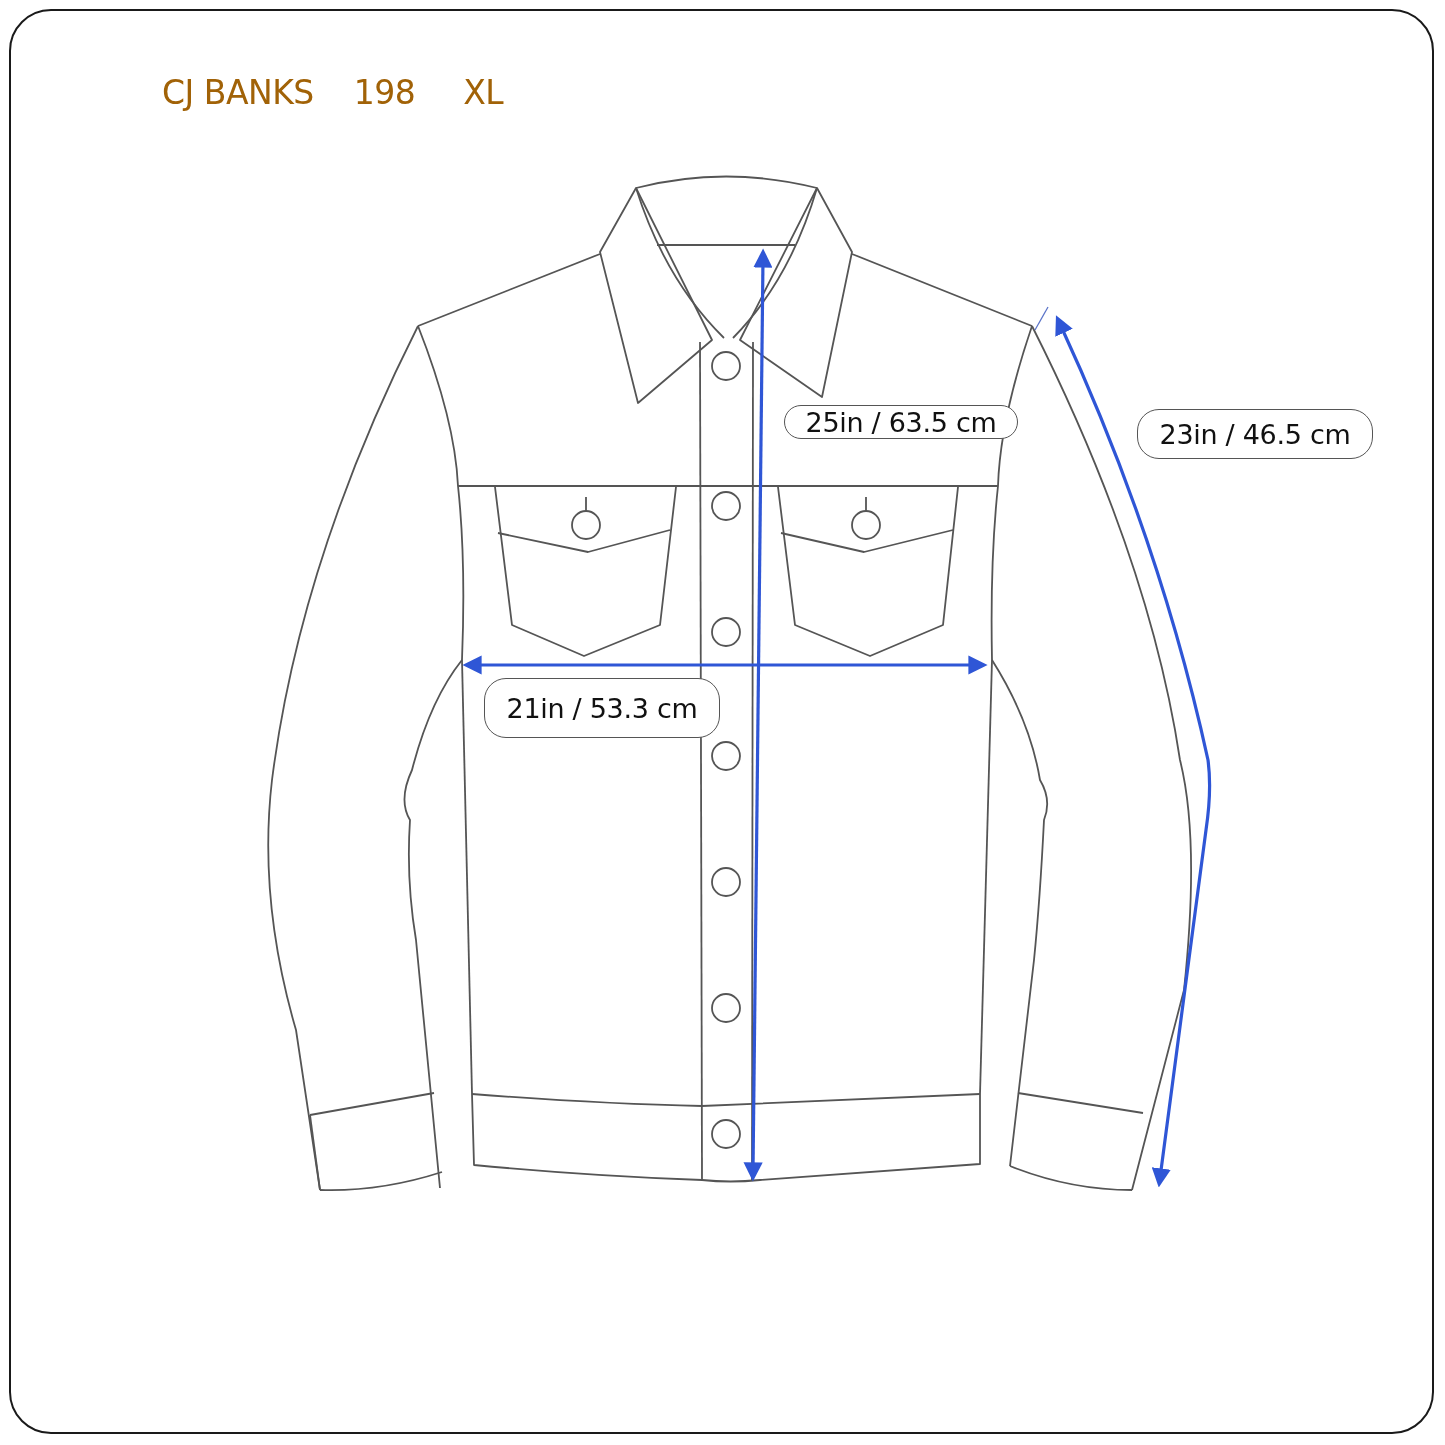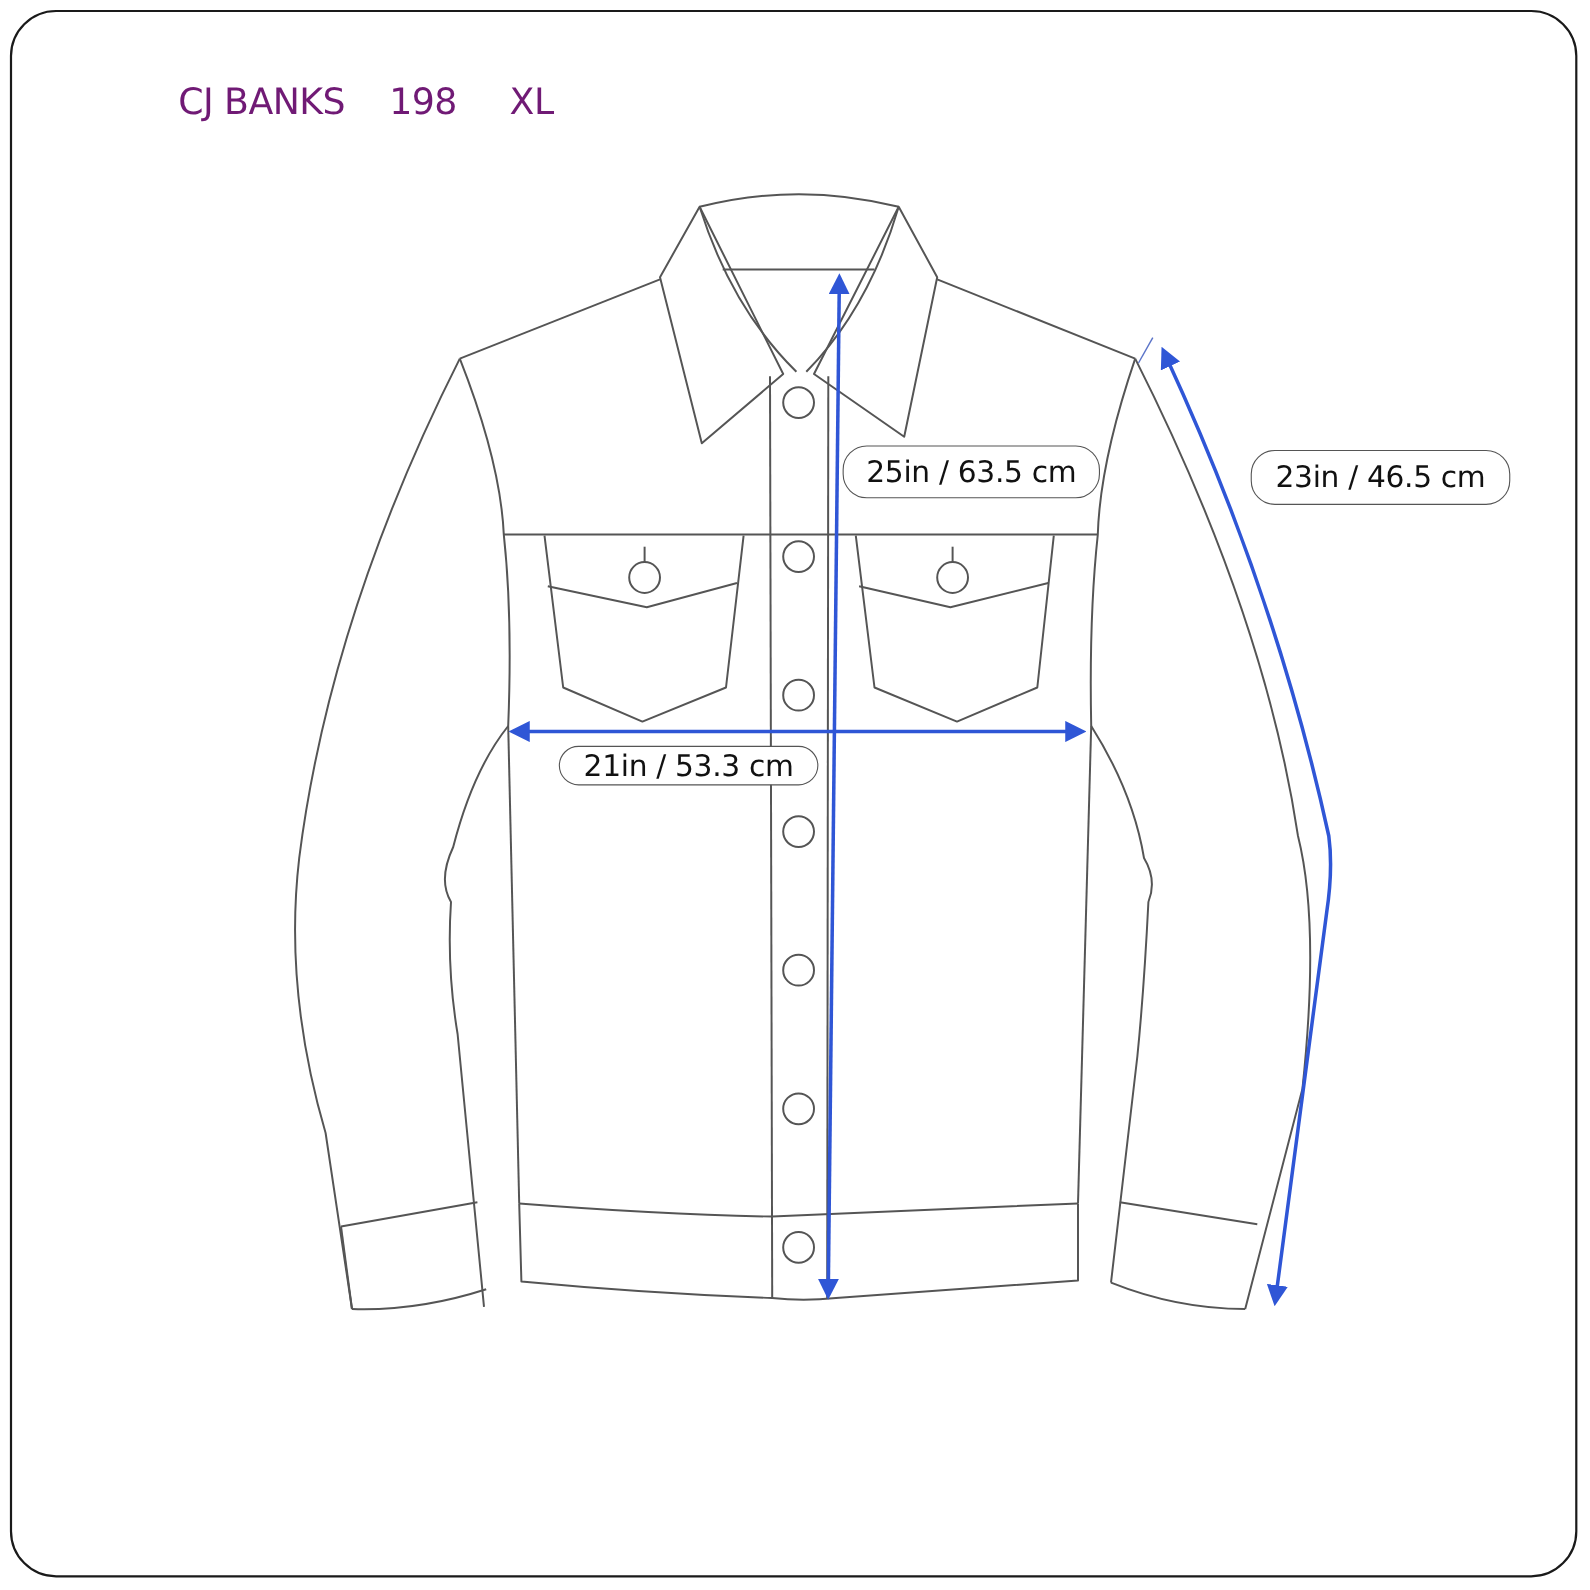--- a/index.html
+++ b/index.html
@@ -1,20 +1,20 @@
 <!DOCTYPE html>
 <html><head>
 <meta charset="utf-8">
 <style>
   html, body { margin:0; padding:0; background:#ffffff; }
   body { width:1445px; height:1445px; position:relative; overflow:hidden;
          font-family:"DejaVu Sans", "Liberation Sans", sans-serif; }
   .frame { position:absolute; left:9px; top:9px; width:1425px; height:1425px;
            border:2px solid #1a1a1a; border-radius:42px; box-sizing:border-box; }
-  .header { position:absolute; top:34px; left:142px; font-size:33px; color:#701a75;
+  .header { position:absolute; top:34px; left:142px; font-size:33px; color:#a16207;
             letter-spacing:-0.5px; white-space:pre; }
   .header span { display:inline-block; }
   .header .brand { margin-right:40px; }
   .header .num { margin-right:48px; }
   svg.drawing { position:absolute; left:0; top:0; width:1445px; height:1445px; }
   .label { position:absolute; background:#fff; border:1.6px solid #555; border-radius:22px;
            font-size:27px; color:#111; display:flex; align-items:center; justify-content:center;
            box-sizing:border-box; white-space:nowrap; letter-spacing:-0.3px; }
 </style>
 </head>
@@ -89,17 +89,17 @@
   </g>
 
   <g stroke="#2f56d6" stroke-width="3.2" fill="none">
     <line x1="763" y1="258" x2="753" y2="1172" marker-start="url(#ah)" marker-end="url(#ah)"></line>
     <line x1="472" y1="665" x2="978" y2="665" marker-start="url(#ah)" marker-end="url(#ah)"></line>
     <path d="M1060,324 Q1160,540 1208,760 Q1212,790 1206,830 L1160,1178" marker-start="url(#ah)" marker-end="url(#ah)"></path>
   </g>
   <line x1="1035" y1="330" x2="1048" y2="307" stroke="#5b74c8" stroke-width="1.3"></line>
 </svg>
 
-<div class="label" style="left:766px; top:405px; width:234px; height:48px;">25in / 63.5 cm</div>
+<div class="label" style="left:784px; top:405px; width:234px; height:34px;">25in / 63.5 cm</div>
 
-<div class="label" style="left:508px; top:678px; width:236px; height:36px;">21in / 53.3 cm</div>
+<div class="label" style="left:484px; top:678px; width:236px; height:60px;">21in / 53.3 cm</div>
 
 <div class="label" style="left:1137px; top:409px; width:236px; height:50px;">23in / 46.5 cm</div>
 
 </body></html>

